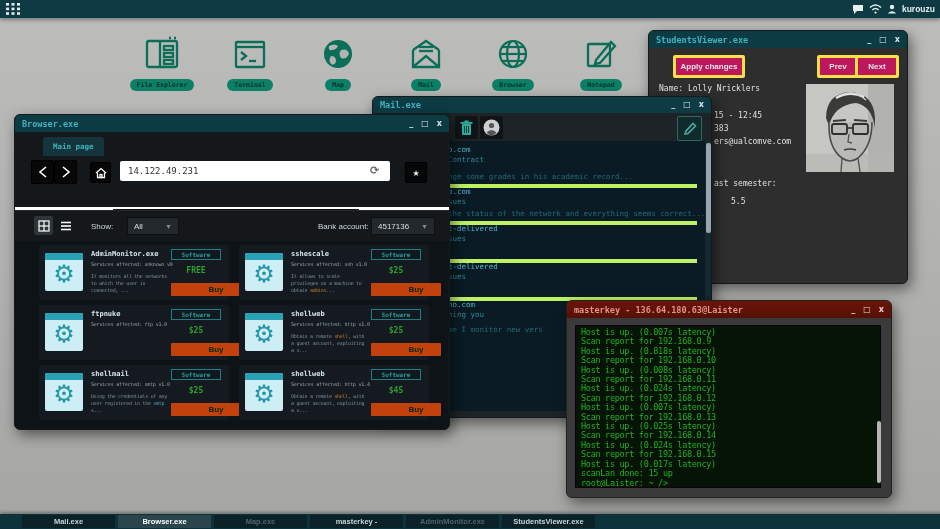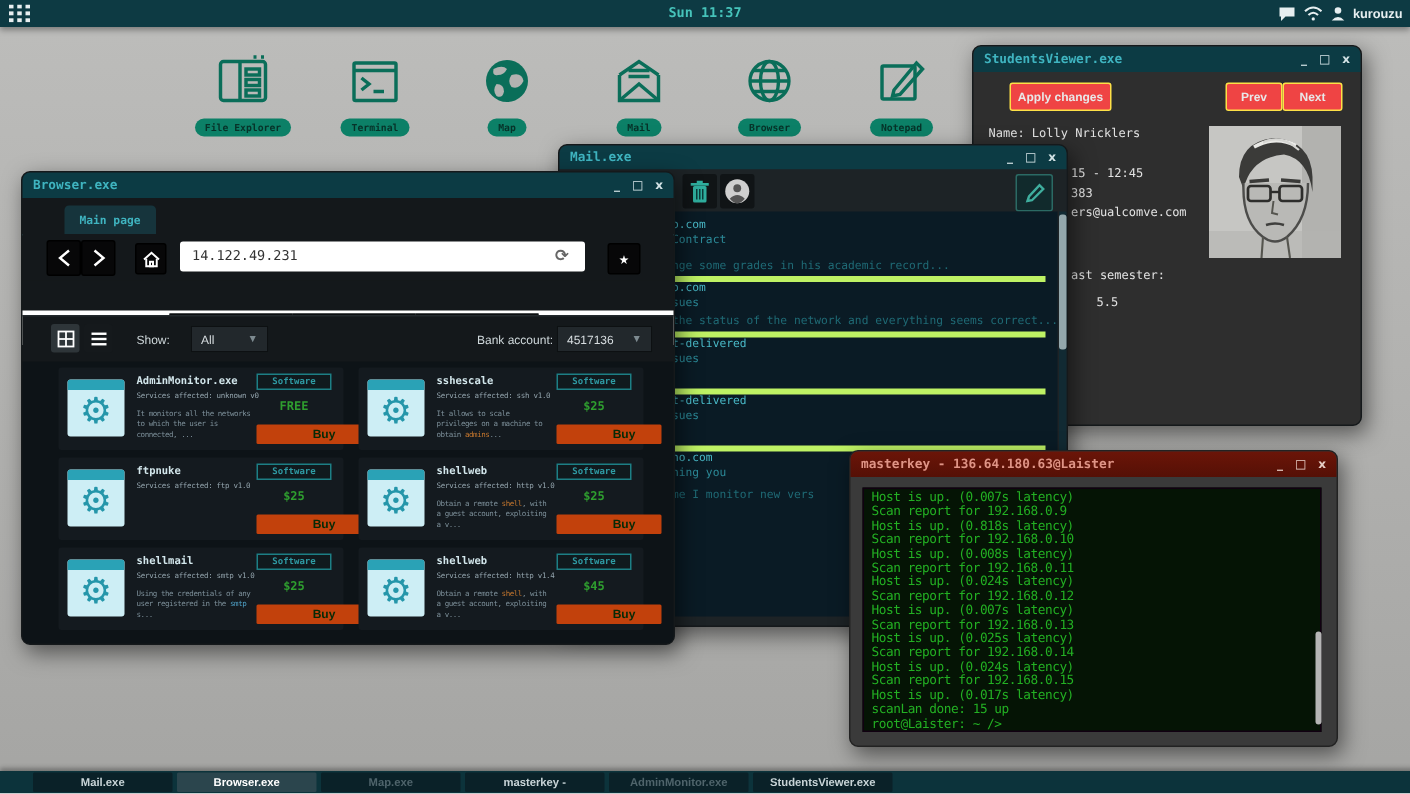--- a/index.html
+++ b/index.html
@@ -20,21 +20,21 @@
 
   
   .win{position:absolute;border-radius:6px;background:#23282b;box-shadow:3px 5px 14px rgba(0,0,0,.5);border:1px solid #15191b;}
   .tbar{height:17px;background:#0c3b44;border-radius:5px 5px 0 0;display:flex;align-items:center;padding:0 7px;}
   .tbar .t{color:#3fb4c0;font:bold 8.5px "DejaVu Sans Mono",monospace;white-space:nowrap;}
   .wbtns{margin-left:auto;display:flex;gap:8px;align-items:center;color:#d5e4e7;font:bold 8px "DejaVu Sans",sans-serif;}
   .wbtns span{cursor:default;line-height:8px;}
 
   
   #sv{left:648px;top:30px;width:258px;height:252px;z-index:10;background:#2e2e2e;}
-  .svbtn{position:absolute;background:#ef4444;border:1px solid #fde047;color:#e8e8e8;font:bold 8px "Liberation Sans",sans-serif;display:flex;align-items:center;justify-content:center;border-radius:2px;}
+  .svbtn{position:absolute;background:#be185d;border:3px solid #fde047;color:#e8e8e8;font:bold 8px "Liberation Sans",sans-serif;display:flex;align-items:center;justify-content:center;border-radius:2px;}
   .svtext{position:absolute;color:#e2e2e2;font:8px "DejaVu Sans Mono",monospace;white-space:nowrap;}
 
   
   #mail{left:372px;top:96px;width:338px;height:320px;z-index:20;background:#1d2326;}
   #mail .tbar{height:16px;}
   .mailtool{position:absolute;left:0;top:16px;width:338px;height:28px;background:#1d2326;}
   .mtbtn{position:absolute;top:3px;width:23px;height:23px;background:#101416;border-radius:2px;display:flex;align-items:center;justify-content:center;}
   #maillist{position:absolute;left:2px;top:44px;width:330px;height:270px;background:#0a1b25;overflow:hidden;}
   #mailscroll{position:absolute;right:0px;top:44px;width:5px;height:270px;background:#112a33;}
   #mailscroll .thumb{position:absolute;left:0;top:2px;width:5px;height:90px;background:#93a7ac;border-radius:2px;}
@@ -465,21 +465,20 @@
             <rect x="11" width="3" height="2.6"></rect>
             <rect y="4.6" width="3" height="2.6"></rect>
             <rect x="5.5" y="4.6" width="3" height="2.6"></rect>
             <rect x="11" y="4.6" width="3" height="2.6"></rect>
             <rect y="9.2" width="3" height="2.6"></rect>
             <rect x="5.5" y="9.2" width="3" height="2.6"></rect>
             <rect x="11" y="9.2" width="3" height="2.6"></rect>
           </svg>
       </span>
     </div>
-    <span id="clock">Sun 11:37</span>
     <div id="topbar-right">
       <span>
         <svg width="12" height="11" viewBox="0 0 12 11" fill="#e6eef0">
             <path d="M1 1 h10 v6 h-6 l-3 3 v-3 h-1 z"></path>
           </svg>
       </span>
       <span>
         <svg width="13" height="10" viewBox="0 0 13 10" fill="none" stroke="#e6eef0" stroke-width="1.4">
             <path d="M1 3.5 Q6.5 -1.5 12 3.5"></path>
             <path d="M3.3 6 Q6.5 3 9.7 6"></path>

